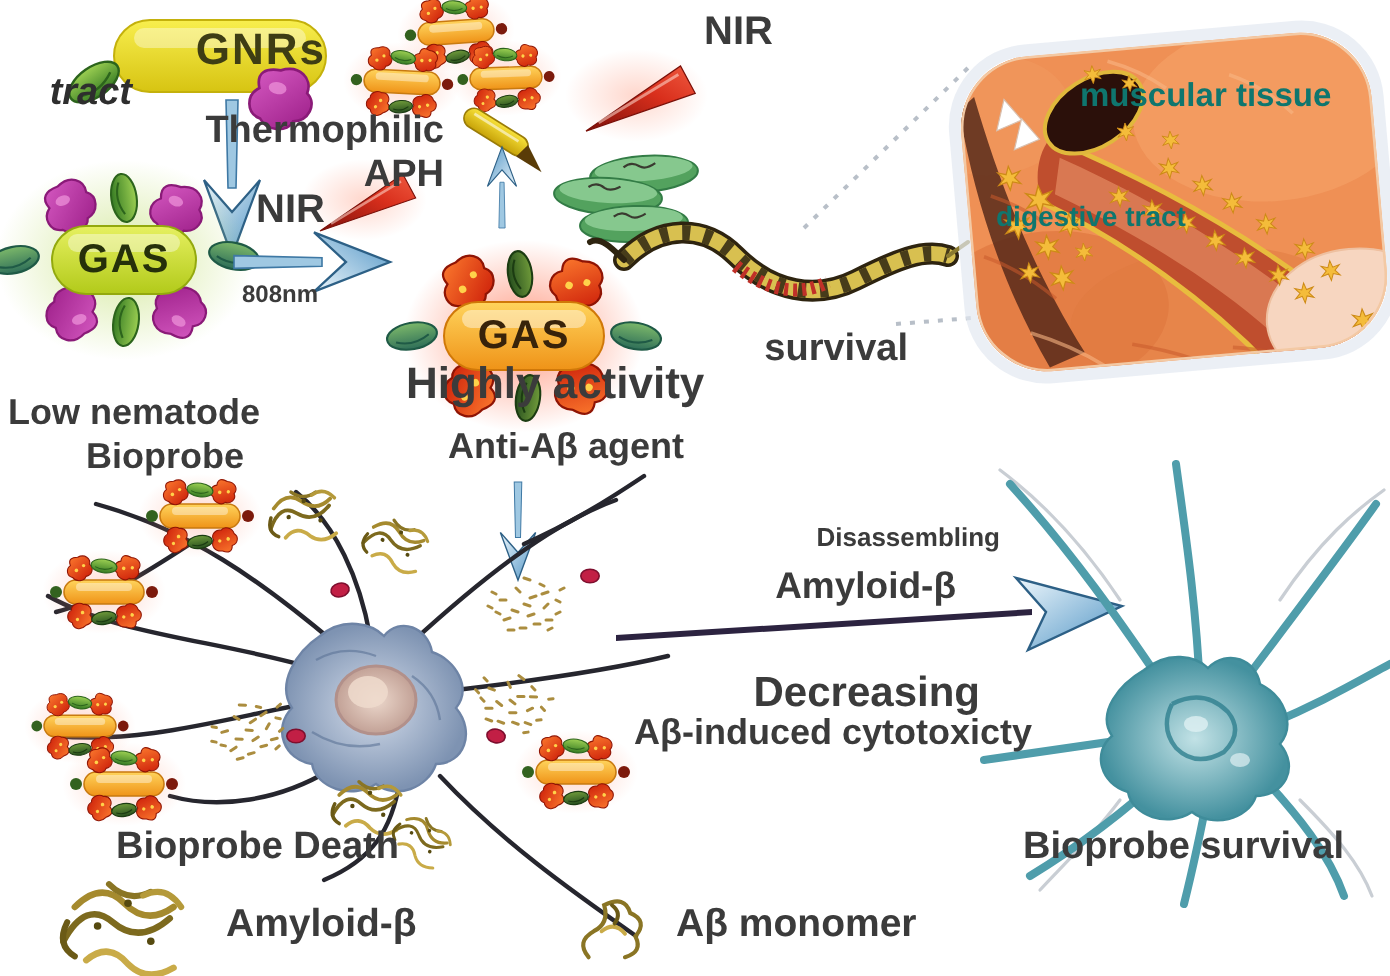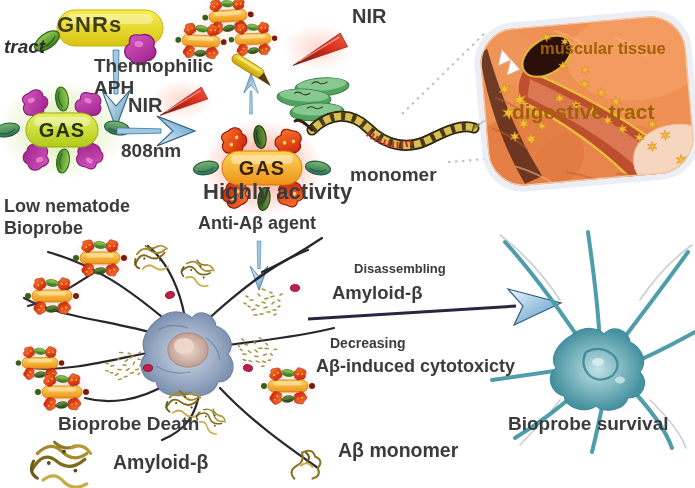--- a/index.html
+++ b/index.html
@@ -1,23 +1,23 @@
 <!DOCTYPE html>
 <html><head>
 <meta charset="utf-8">
 <style>
   html,body{margin:0;padding:0;background:#fff;}
   #stage{position:relative;width:695px;height:488px;background:#ffffff;overflow:hidden;
          font-family:"Liberation Sans", sans-serif;}
   #art{position:absolute;left:0;top:0;}
   .t{position:absolute;font-weight:bold;color:#3b3b3b;line-height:1.05;white-space:nowrap;}
-  .tc{text-align:left;}
+  .tc{text-align:right;}
   .italic{font-style:italic;}
   .pill-label{display:flex;align-items:center;justify-content:center;letter-spacing:1px;color:#26300a;}
-  .inset-label{color:#a16207;}
+  .inset-label{color:#0f766e;}
 </style>
 </head>
 <body>
 
 <div id="stage">
 
 <svg id="art" width="695" height="488" viewBox="0 0 695 488">
   <defs>
     <linearGradient id="gYellowPill" x1="0" y1="0" x2="0" y2="1">
       <stop offset="0" stop-color="#f8ee4e"></stop>
@@ -368,39 +368,39 @@
 
 <div class="t tc" style="left:94px;top:56px;width:128px;font-size:19px;">Thermophilic</div>
 <div class="t tc" style="left:94px;top:78px;width:128px;font-size:19px;">APH</div>
 
 <div class="t tc pill-label" style="left:29px;top:114px;width:66px;height:32px;font-size:20px;">GAS</div>
 
 <div class="t tc" style="left:4px;top:197px;width:118px;font-size:18px;">Low nematode</div>
 <div class="t tc" style="left:4px;top:219px;width:118px;font-size:18px;">Bioprobe</div>
 
 <div class="t" style="left:128px;top:95px;font-size:20px;">NIR</div>
-<div class="t" style="left:121px;top:141px;font-size:19px;text-align:center;">808nm</div>
+<div class="t" style="left:121px;top:141px;font-size:12px;text-align:center;">808nm</div>
 
 <div class="t" style="left:352px;top:6px;font-size:20px;">NIR</div>
 
 <div class="t tc pill-label" style="left:224px;top:152px;width:76px;height:32px;font-size:20px;color:#38230a;">GAS</div>
 
 <div class="t tc" style="left:203px;top:180px;width:134px;font-size:22px;">Highly activity</div>
 <div class="t tc" style="left:198px;top:214px;width:144px;font-size:18px;">Anti-Aβ agent</div>
 
-<div class="t tc" style="left:350px;top:165px;width:104px;font-size:19px;">monomer</div>
+<div class="t tc" style="left:350px;top:165px;width:104px;font-size:19px;">survival</div>
 
 <div class="t inset-label" style="left:540px;top:40px;font-size:16.5px;">muscular tissue</div>
-<div class="t inset-label" style="left:512px;top:101px;font-size:21px;">digestive tract</div>
+<div class="t inset-label" style="left:498px;top:101px;font-size:14px;">digestive tract</div>
 
 <div class="t tc" style="left:332px;top:262px;width:146px;font-size:13px;margin-left:22px;">Disassembling</div>
 <div class="t tc" style="left:332px;top:283px;width:146px;font-size:18.5px;">Amyloid-β</div>
 
-<div class="t tc" style="left:330px;top:336px;width:160px;font-size:14px;">Decreasing</div>
+<div class="t tc" style="left:330px;top:336px;width:160px;font-size:21px;">Decreasing</div>
 <div class="t tc" style="left:316px;top:357px;width:200px;font-size:18px;">Aβ-induced cytotoxicty</div>
 
 <div class="t tc" style="left:58px;top:414px;width:140px;font-size:19px;">Bioprobe Death</div>
 <div class="t tc" style="left:508px;top:414px;width:164px;font-size:19px;">Bioprobe survival</div>
 
 <div class="t" style="left:113px;top:452px;font-size:19.5px;">Amyloid-β</div>
-<div class="t" style="left:338px;top:440px;font-size:19.5px;text-align:center;">Aβ monomer</div>
+<div class="t" style="left:338px;top:452px;font-size:19.5px;text-align:center;">Aβ monomer</div>
 
 </div>
 
 </body></html>

